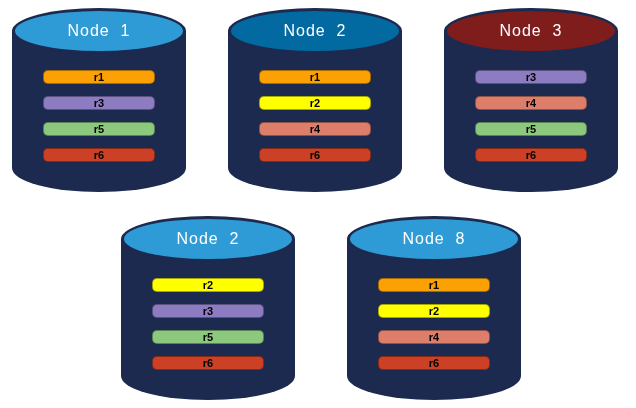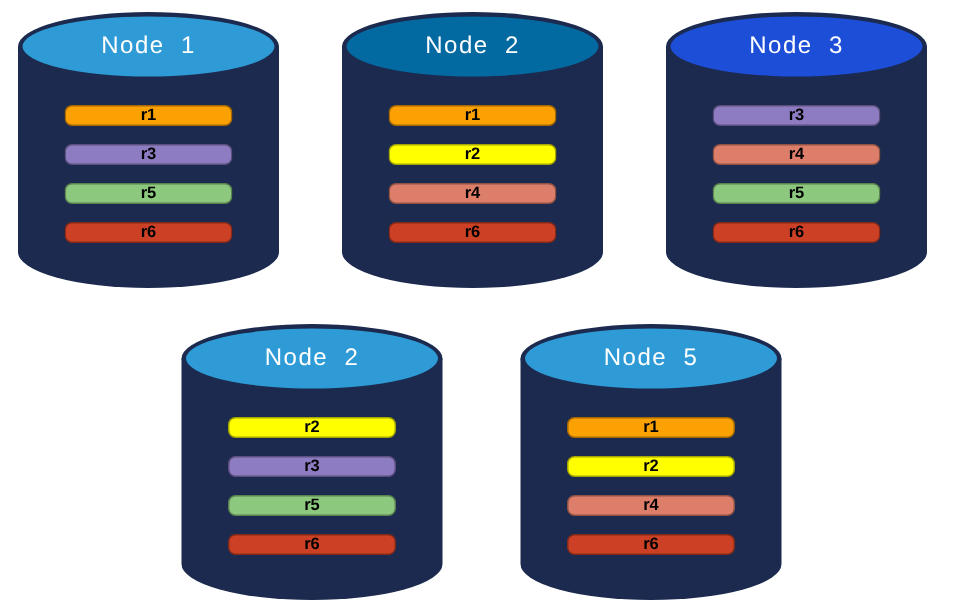--- a/index.html
+++ b/index.html
@@ -113,21 +113,21 @@
           <span style="color: rgb(0, 0, 0);">r4</span>
         </div>
         <div class="bar" style="background: rgb(204, 65, 37);">
           <span style="color: rgb(0, 0, 0);">r6</span>
         </div>
       </div>
   </div>
 
   <div class="cylinder pos-2">
     <div class="cyl-body" style="background: rgb(27, 42, 78);"></div>
-    <div class="cyl-top" style="background: #1d4ed8; border-color: rgb(27, 42, 78);">
+    <div class="cyl-top" style="background: #7f1d1d; border-color: rgb(27, 42, 78);">
       <span class="node-title" style="color: rgb(255, 255, 255);">Node  3</span>
     </div>
     <div class="bars">
         <div class="bar" style="background: rgb(142, 124, 195);">
           <span style="color: rgb(0, 0, 0);">r3</span>
         </div>
         <div class="bar" style="background: rgb(221, 126, 107);">
           <span style="color: rgb(0, 0, 0);">r4</span>
         </div>
         <div class="bar" style="background: rgb(140, 200, 125);">
@@ -156,21 +156,21 @@
         </div>
         <div class="bar" style="background: rgb(204, 65, 37);">
           <span style="color: rgb(0, 0, 0);">r6</span>
         </div>
       </div>
   </div>
 
   <div class="cylinder pos-4">
     <div class="cyl-body" style="background: rgb(27, 42, 78);"></div>
     <div class="cyl-top" style="background: rgb(46, 155, 214); border-color: rgb(27, 42, 78);">
-      <span class="node-title" style="color: rgb(255, 255, 255);">Node  5</span>
+      <span class="node-title" style="color: rgb(255, 255, 255);">Node  8</span>
     </div>
     <div class="bars">
         <div class="bar" style="background: rgb(252, 161, 4);">
           <span style="color: rgb(0, 0, 0);">r1</span>
         </div>
         <div class="bar" style="background: rgb(255, 255, 0);">
           <span style="color: rgb(0, 0, 0);">r2</span>
         </div>
         <div class="bar" style="background: rgb(221, 126, 107);">
           <span style="color: rgb(0, 0, 0);">r4</span>

